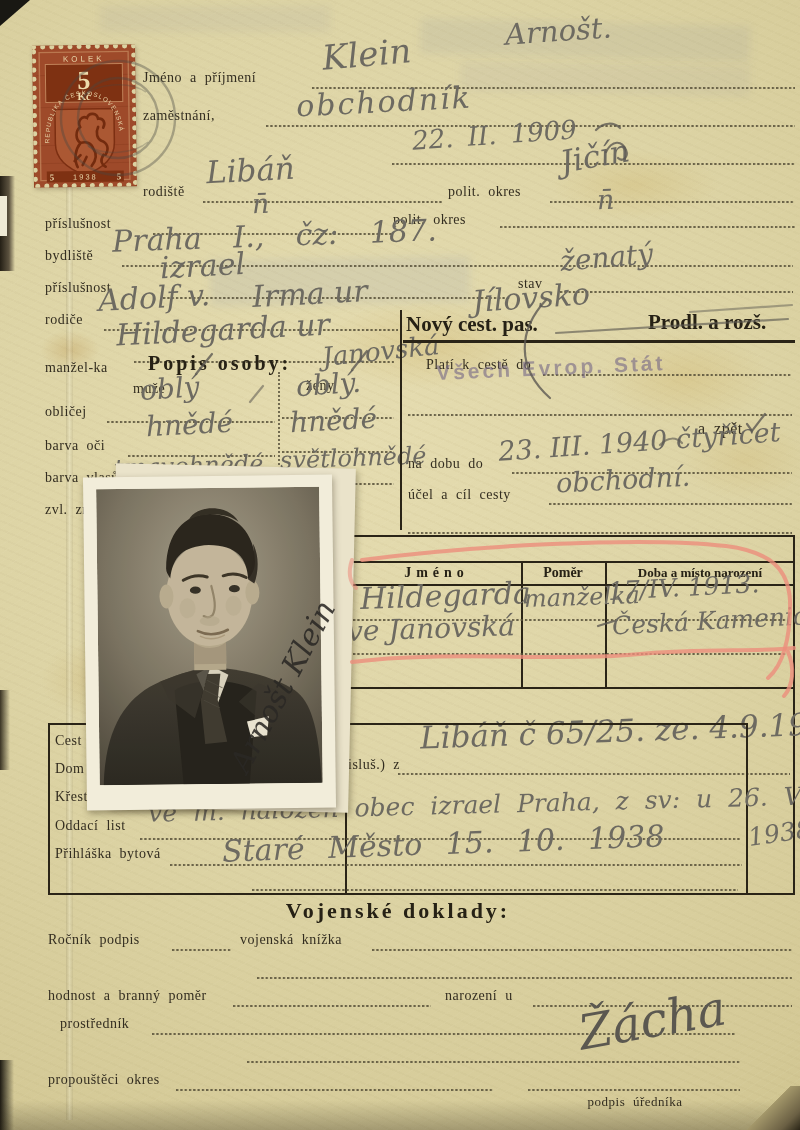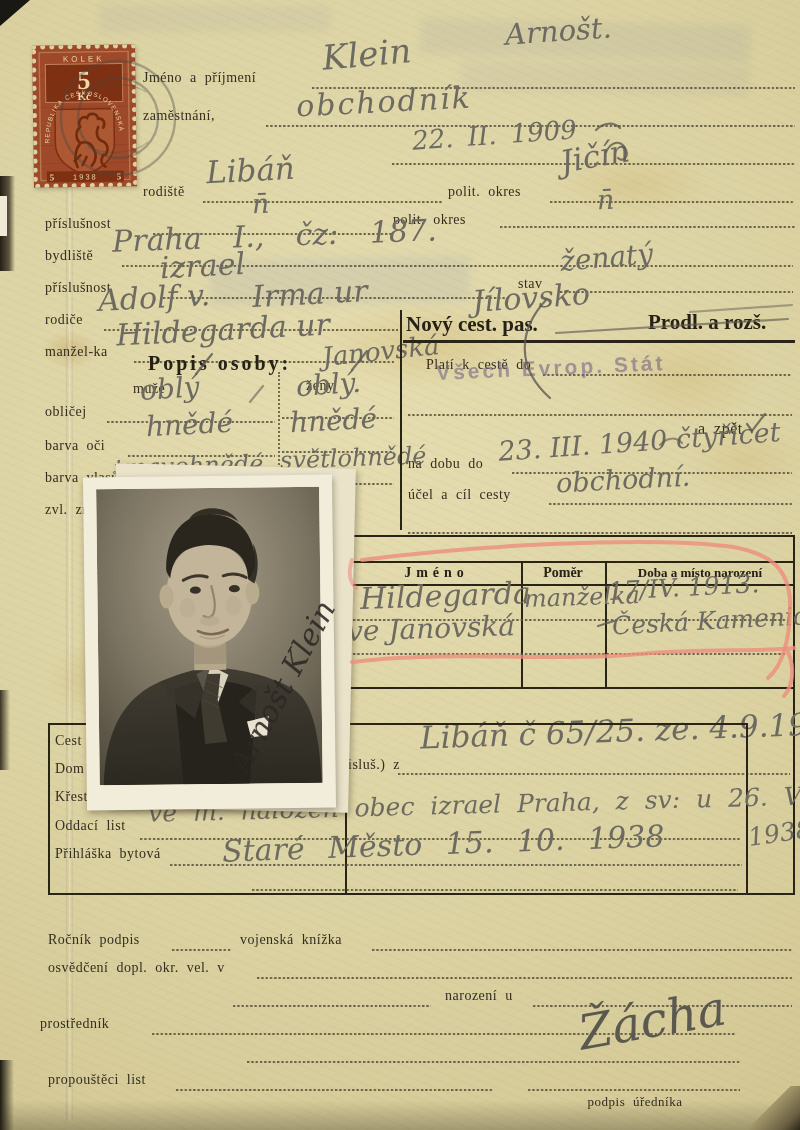--- a/index.html
+++ b/index.html
@@ -78,21 +78,21 @@
   <div class="lbl" style="left:518px;top:276px">stav</div>
   <div class="dots" style="left:560px;top:291px;width:233px"></div>
   <div class="hw" style="left:560px;top:241px;font-size:28px;transform:rotate(-5deg)">ženatý</div>
 
   <div class="lbl" style="left:45px;top:312px">rodiče</div>
   <div class="dots" style="left:104px;top:329px;width:294px"></div>
   <div class="hw" style="left:98px;top:280px;font-size:30px;transform:rotate(-3deg)">Adolf v.</div>
   <div class="hw" style="left:252px;top:276px;font-size:30px;transform:rotate(-3deg)">Irma ur</div>
   <div class="hw" style="left:472px;top:280px;font-size:30px;transform:rotate(-4deg)">Jílovsko</div>
 
-  <div class="lbl" style="left:45px;top:344px">manžel-ka</div>
+  <div class="lbl" style="left:45px;top:360px">manžel-ka</div>
   <div class="dots" style="left:134px;top:361px;width:260px"></div>
   <div class="hw" style="left:116px;top:312px;font-size:30px;transform:rotate(-3deg)">Hildegarda ur</div>
   <div class="hw" style="left:322px;top:336px;font-size:26px;transform:rotate(-6deg)">Janovská</div>
 
   <div class="hd" style="left:148px;top:352px;font-size:20px;letter-spacing:3px">Popis osoby:</div>
   <div class="lbl" style="left:133px;top:381px">muže</div>
   <div class="lbl" style="left:306px;top:378px">ženy</div>
   <div style="position:absolute;left:278px;top:372px;height:132px;border-left:2px dotted #56503a;opacity:.8"></div>
 
   <div class="lbl" style="left:45px;top:404px">obličej</div>
@@ -171,39 +171,40 @@
   <div class="lbl" style="left:55px;top:818px">Oddací list</div>
   <div class="lbl" style="left:55px;top:846px">Přihláška bytová</div>
 
   <div class="hw" style="left:148px;top:790px;font-size:25px;transform:rotate(-1.5deg);word-spacing:8px">ve m. naložen obec izrael Praha, z sv: u 26. VII</div>
   <div class="hw" style="left:748px;top:818px;font-size:25px;transform:rotate(-8deg)">1938.</div>
   <div class="dots" style="left:140px;top:838px;width:600px"></div>
   <div class="hw" style="left:222px;top:826px;font-size:30px;transform:rotate(-2deg);word-spacing:14px">Staré Město  15. 10. 1938</div>
   <div class="dots" style="left:170px;top:864px;width:572px"></div>
   <div class="dots" style="left:252px;top:889px;width:486px"></div>
 
+  <div class="hd" style="left:48px;top:898px;width:700px;text-align:center;font-size:22px;letter-spacing:3px">Vojenské doklady:</div>
 
   <div class="lbl" style="left:48px;top:932px">Ročník podpis</div>
   <div class="dots" style="left:172px;top:949px;width:60px"></div>
   <div class="lbl" style="left:240px;top:932px">vojenská knížka</div>
   <div class="dots" style="left:372px;top:949px;width:420px"></div>
 
-  <div class="lbl" style="left:48px;top:960px">osvědčení dopl. okr. vel. v</div>
   <div class="dots" style="left:257px;top:977px;width:535px"></div>
 
+  <div class="lbl" style="left:48px;top:988px">hodnost a branný poměr</div>
   <div class="dots" style="left:233px;top:1005px;width:198px"></div>
   <div class="lbl" style="left:445px;top:988px">narození u</div>
   <div class="dots" style="left:533px;top:1005px;width:259px"></div>
 
-  <div class="lbl" style="left:40px;top:1016px">prostředník</div>
+  <div class="lbl" style="left:60px;top:1016px">prostředník</div>
   <div class="dots" style="left:152px;top:1033px;width:583px"></div>
 
   <div class="dots" style="left:247px;top:1061px;width:493px"></div>
 
-  <div class="lbl" style="left:48px;top:1072px">propouštěci list</div>
+  <div class="lbl" style="left:48px;top:1072px">propouštěci okres</div>
   <div class="dots" style="left:176px;top:1089px;width:318px"></div>
   <div class="dots" style="left:528px;top:1089px;width:212px"></div>
   <div class="lbl" style="left:540px;top:1094px;width:190px;text-align:center;font-size:13px">podpis úředníka</div>
   <div class="hw" style="left:578px;top:992px;font-size:48px;transform:rotate(-10deg);color:#5b5850">Žácha</div>
 
   <div style="position:absolute;left:33px;top:45px;width:103px;height:142px;transform:rotate(-.8deg);box-shadow:1px 2px 4px rgba(60,40,20,.25)">
     <svg width="103" height="142" viewBox="0 0 103 142">
       <rect width="103" height="142" fill="#9e4a2a"></rect>
       <rect width="103" height="142" fill="none" stroke="#7c3316" stroke-width="1" opacity=".6"></rect>
       <g opacity=".25" stroke="#6e2a0f" stroke-width=".7">

